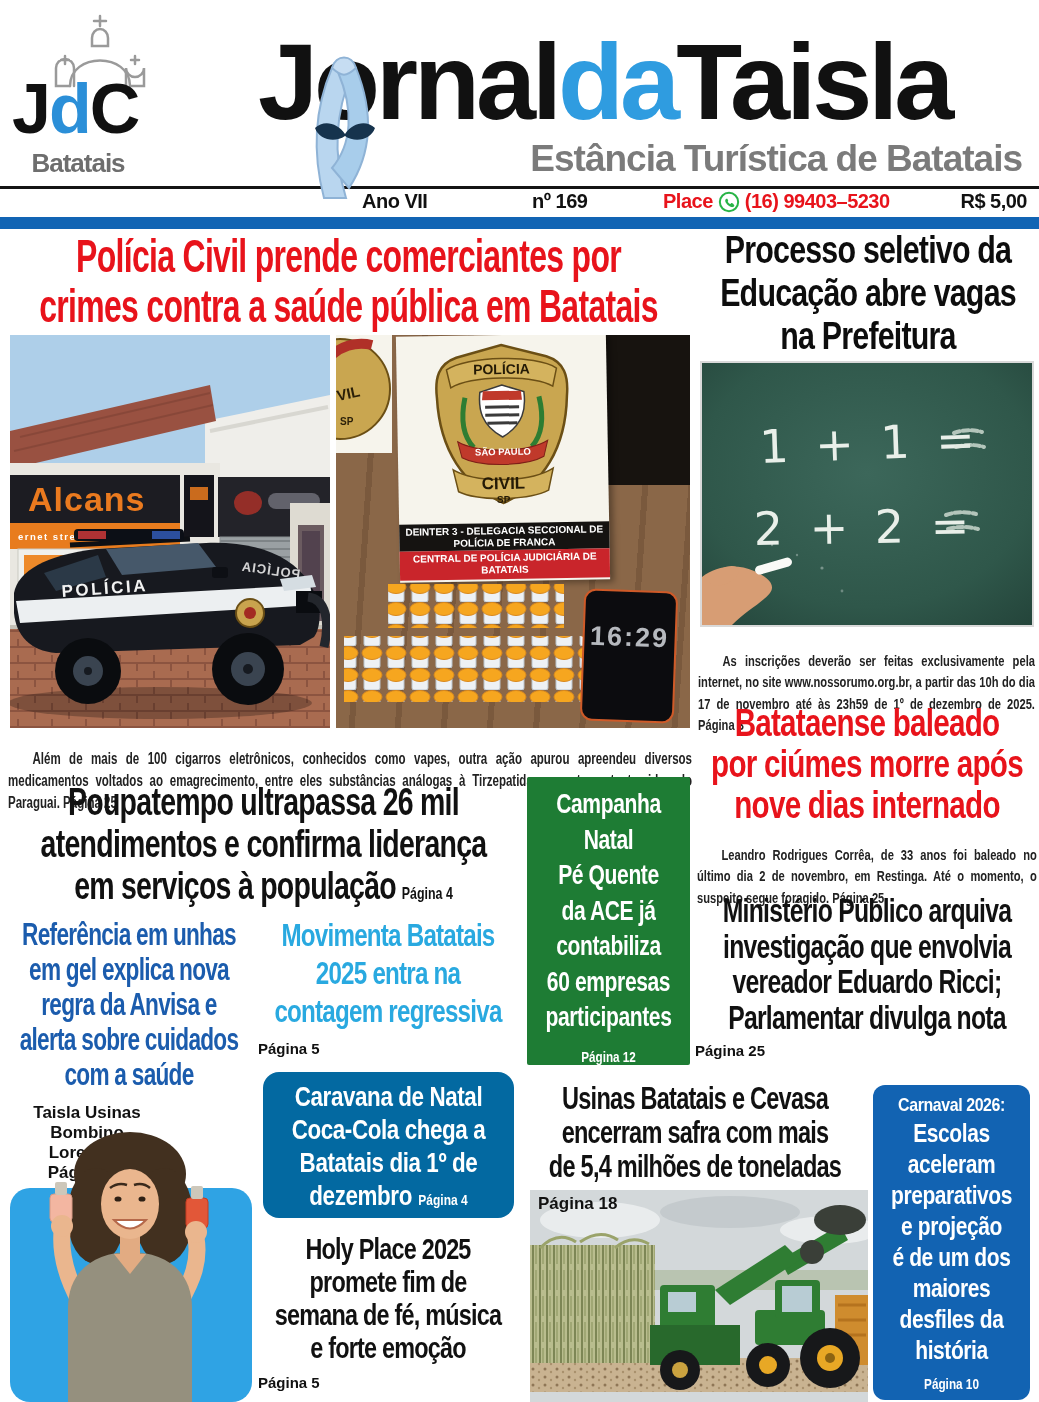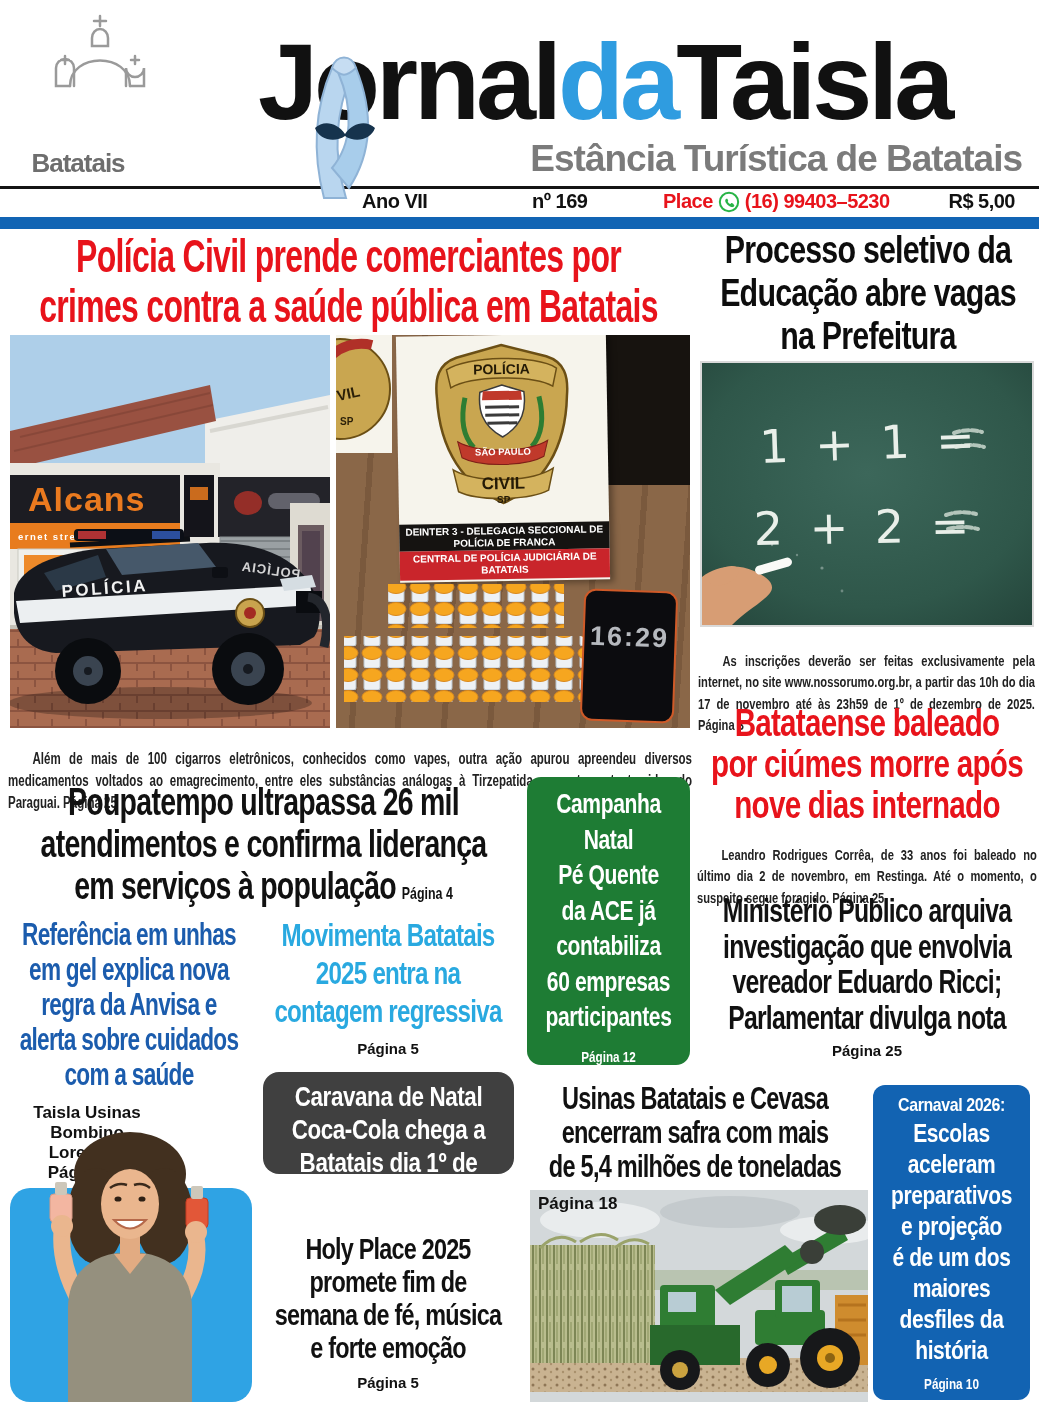--- a/index.html
+++ b/index.html
@@ -12,55 +12,55 @@
   #jdc .blue{color:#2b8fd8;}
   #jdc-city{left:8px;top:148px;width:140px;text-align:center;font-size:26px;font-weight:bold;color:#6e6e6e;letter-spacing:-1px;}
   #masthead{left:258px;top:28px;font-size:108px;font-weight:bold;letter-spacing:-4px;line-height:1;white-space:nowrap;}
   #masthead .blue{color:#2f9ce0;}
   #ribbon{left:296px;top:50px;z-index:5;}
   #subtitle{right:17px;top:138px;font-size:37px;font-weight:bold;color:#7b7b7b;letter-spacing:-1px;}
   #rule-top{left:0;top:186px;width:1039px;height:3px;background:#141414;}
   .info{top:190px;font-size:20px;font-weight:bold;letter-spacing:-0.5px;white-space:nowrap;}
   #info-date{left:10px;}  #info-ano{left:362px;} #info-num{left:532px;}
   #info-fone{left:663px;color:#e8131b;display:flex;align-items:center;gap:5px;}
-  #info-price{right:24px;}
+  #info-price{right:12px;}
   #bar-blue{left:0;top:217px;width:1039px;height:12px;background:#1164b4;}
   
   .hl{position:absolute;font-weight:bold;display:flex;flex-direction:column;align-items:center;transform-origin:50% 0;letter-spacing:-1px;}
   .hl>div{white-space:nowrap;}
   #lead-hl{left:0;top:231px;width:697px;font-size:47px;line-height:50px;color:#e8131b;transform:scaleX(.68);}
   #educacao-hl{left:697px;top:229px;width:342px;font-size:38px;line-height:43px;color:#0d0d0d;transform:scaleX(.8);}
   #baleado-hl{left:695px;top:702px;width:344px;font-size:39px;line-height:41px;color:#e8131b;transform:scaleX(.76);}
   #ministerio-hl{left:695px;top:893px;width:344px;font-size:33px;line-height:35.5px;transform:scaleX(.75);}
   #poupatempo-hl{left:0;top:781px;width:527px;font-size:39px;line-height:42px;transform:scaleX(.73);}
   #unhas-hl{left:0;top:917px;width:258px;font-size:31px;line-height:35px;color:#1b5cad;transform:scaleX(.73);}
   #movimenta-hl{left:258px;top:917px;width:260px;font-size:31px;line-height:38px;color:#29a9e0;transform:scaleX(.78);}
   #holy-hl{left:258px;top:1232px;width:260px;font-size:30px;line-height:33px;transform:scaleX(.78);}
   #usinas-hl{left:518px;top:1082px;width:354px;font-size:31px;line-height:34px;transform:scaleX(.76);}
   .pgi{font-size:17px;font-weight:bold;letter-spacing:0;margin-left:8px;}
-  .pgc{position:absolute;font-size:15px;font-weight:bold;text-align:center;}
+  .pgc{position:absolute;font-size:15px;font-weight:bold;text-align:left;}
   #ministerio-pg{left:695px;top:1042px;width:344px;}
   #movimenta-pg{left:258px;top:1040px;width:260px;}
   #holy-pg{left:258px;top:1374px;width:260px;}
   
   .body{position:absolute;font-size:15.5px;line-height:21.5px;font-weight:bold;text-align:justify;
         transform:scaleX(.72);transform-origin:0 0;text-indent:34px;color:#222;}
   .body b{font-weight:bold;}
   #caption{left:8px;top:732px;width:950px;font-size:16px;line-height:22px;}
   #educacao-body{left:698px;top:634px;width:468px;}
   #baleado-body{left:697px;top:828px;width:472px;}
   #credit{left:12px;top:1103px;width:150px;text-align:center;font-size:17px;line-height:20px;font-weight:bold;}
   
   .box{position:absolute;color:#fff;overflow:hidden;}
   .box .inner{font-weight:bold;display:flex;flex-direction:column;align-items:center;transform-origin:50% 0;letter-spacing:-0.5px;}
   .box .inner>div{white-space:nowrap;}
   .box .pg{font-size:15px;font-weight:bold;margin-top:3px;letter-spacing:0;}
-  #green-box{left:527px;top:777px;width:163px;height:288px;background:#1e7c34;border-radius:14px;}
+  #green-box{left:527px;top:777px;width:163px;height:288px;background:#1e7c34;border-radius:2px;}
   #green-box .inner{padding-top:10px;font-size:27px;line-height:35.5px;transform:scaleX(.78);}
-  #red-box{left:263px;top:1072px;width:251px;height:102px;background:#404040;border-radius:16px;}
+  #red-box{left:263px;top:1072px;width:251px;height:146px;background:#0369a1;border-radius:16px;}
   #red-box .inner{padding-top:8px;font-size:28px;line-height:33px;transform:scaleX(.8);}
   #red-box .pgi{font-size:15px;}
   #blue-box{left:873px;top:1085px;width:157px;height:315px;background:#1263b2;border-radius:12px;}
   #blue-box .inner{padding-top:7px;font-size:25px;line-height:31px;transform:scaleX(.84);}
   #blue-box .kicker{font-size:19px;line-height:26px;}
   #blue-box .pg{font-size:14px;}
   
   .photo{position:absolute;overflow:hidden;}
   #ph-police{left:10px;top:335px;width:320px;height:393px;background:#aecfe9;}
   #ph-badge{left:336px;top:335px;width:354px;height:393px;
@@ -90,20 +90,21 @@
 
   <svg id="church" class="abs" width="120" height="84" viewBox="0 0 120 84">
     <g fill="none" stroke="#9a9a9a" stroke-width="2.5" stroke-linecap="round">
       <path d="M60,4 V14 M54,9 H66"></path>
       <path d="M52,26 a8,9 0 0 1 16,0 V34 H52 Z"></path>
       <path d="M30,74 C30,40 90,40 90,74"></path>
       <path d="M30,74 H16 V56 a9,9 0 0 1 18,0 V74 M25,44 V52 M21,48 H29"></path>
       <path d="M90,74 H104 V56 a9,9 0 0 1 -18,0 V74 M95,44 V52 M91,48 H99"></path>
     </g>
   </svg>
+  <div id="jdc" class="abs"><span>J</span><span class="blue">d</span><span>C</span></div>
   <div id="jdc-city" class="abs">Batatais</div>
 
   <div id="masthead" class="abs"><span>Jornal</span><span class="blue">da</span><span>Taisla</span></div>
 
   <svg id="ribbon" class="abs" width="98" height="150" viewBox="0 0 98 150">
     <path d="M36,18 C18,60 16,102 28,148 L50,148 C36,102 40,62 56,22 Z" fill="#b9d6ef" stroke="#8fb3d6" stroke-width="2"></path>
     <path d="M60,18 C76,58 78,100 53,138 L36,118 C56,94 58,60 42,22 Z" fill="#a8cdeb" stroke="#8fb3d6" stroke-width="2"></path>
     <path d="M36,18 C40,4 56,4 60,18 C50,27 46,27 36,18 Z" fill="#c6ddf2" stroke="#8fb3d6" stroke-width="2"></path>
     <path d="M49,84 C41,72 27,70 19,78 C23,90 39,93 49,86 C59,93 75,90 79,78 C71,70 57,72 49,84 Z" fill="#16334d"></path>
   </svg>

